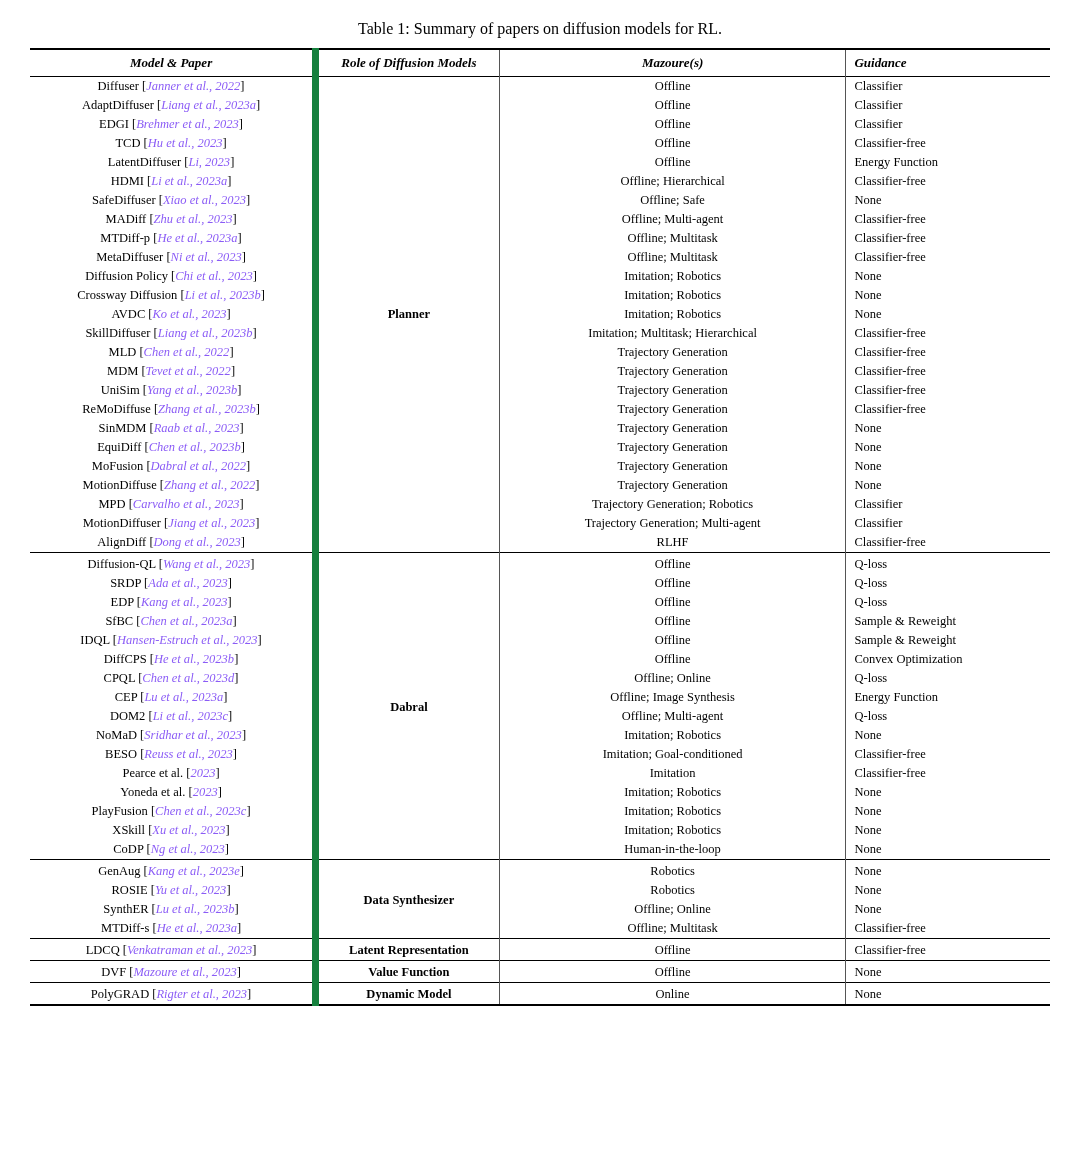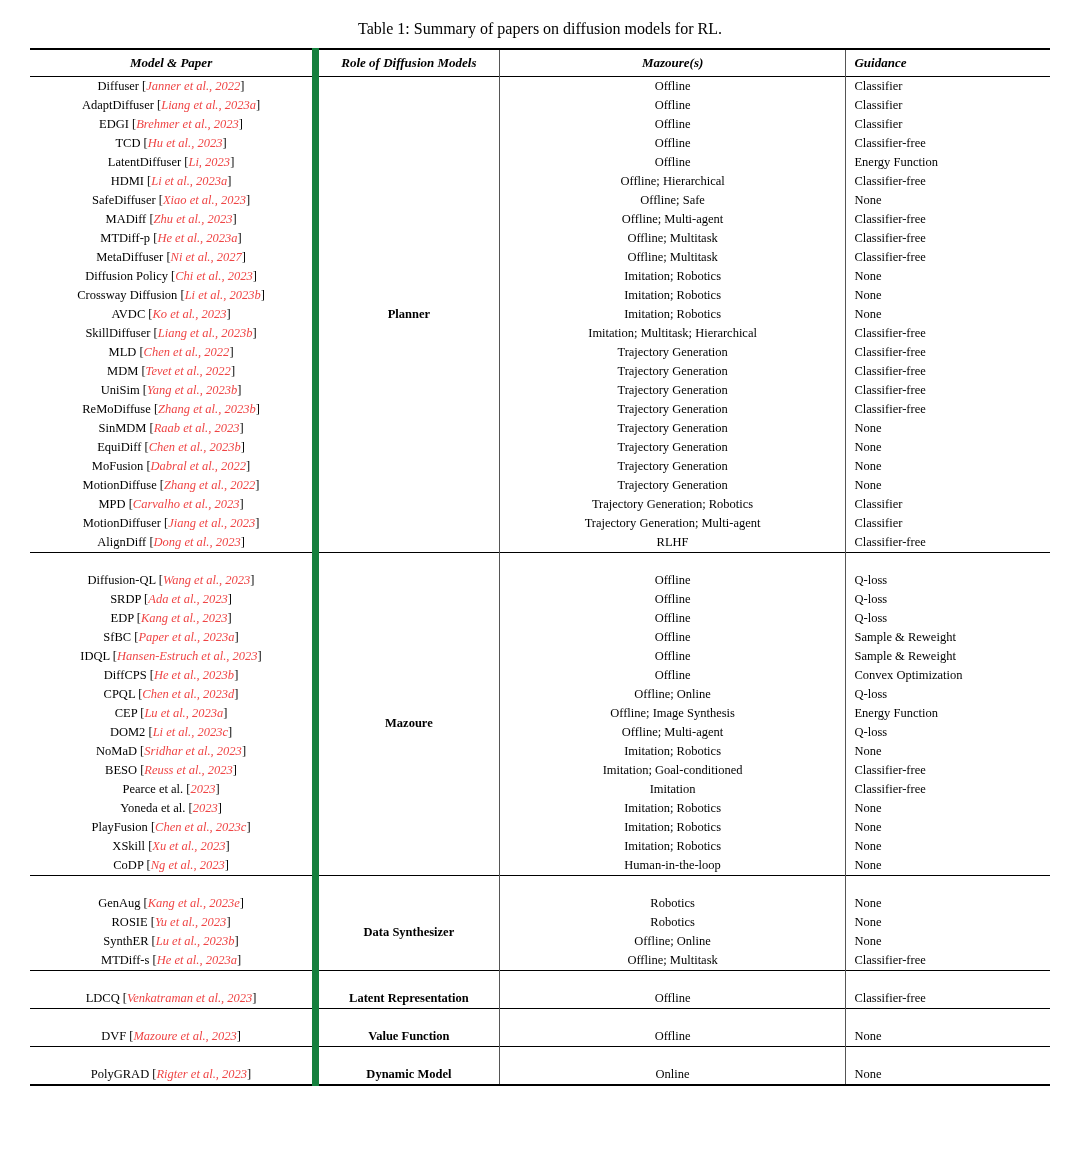--- a/index.html
+++ b/index.html
@@ -36,23 +36,23 @@
       padding: 2px 8px;
       font-size: 12.5px;
       vertical-align: middle;
     }
     .col-model { text-align: center; width: 28%; }
     .col-role { text-align: center; width: 18%; border-left: 7px solid #15803d; border-right: 1px solid #555; }
     .col-keyword { text-align: center; width: 34%; border-right: 1px solid #555; }
     .col-guidance { text-align: left; width: 20%; }
     .section-divider td {
       border-top: 1.5px solid #000;
-      padding-top: 20px;
-    }
-    .paper-link { color: #ef4444; }
+      padding-top: 4px;
+    }
+    .paper-link { color: #8b5cf6; }
     .role-cell { vertical-align: middle; font-weight: bold; }
   </style>
 </head>
 <body>
 
 <div class="page-title">Table 1: Summary of papers on diffusion models for RL.</div>
 
 <table>
   <thead>
     <tr>
@@ -103,21 +103,21 @@
         <td class="col-model">MADiff [<em class="paper-link">Zhu et al., 2023</em>]</td>
         <td class="col-keyword">Offline; Multi-agent</td>
         <td class="col-guidance">Classifier-free</td>
       </tr>
       <tr>
         <td class="col-model">MTDiff-p [<em class="paper-link">He et al., 2023a</em>]</td>
         <td class="col-keyword">Offline; Multitask</td>
         <td class="col-guidance">Classifier-free</td>
       </tr>
       <tr>
-        <td class="col-model">MetaDiffuser [<em class="paper-link">Ni et al., 2027</em>]</td>
+        <td class="col-model">MetaDiffuser [<em class="paper-link">Ni et al., 2023</em>]</td>
         <td class="col-keyword">Offline; Multitask</td>
         <td class="col-guidance">Classifier-free</td>
       </tr>
       <tr>
         <td class="col-model">Diffusion Policy [<em class="paper-link">Chi et al., 2023</em>]</td>
         <td class="col-keyword">Imitation; Robotics</td>
         <td class="col-guidance">None</td>
       </tr>
       <tr>
         <td class="col-model">Crossway Diffusion [<em class="paper-link">Li et al., 2023b</em>]</td>
@@ -184,36 +184,36 @@
         <td class="col-keyword">Trajectory Generation; Multi-agent</td>
         <td class="col-guidance">Classifier</td>
       </tr>
       <tr>
         <td class="col-model">AlignDiff [<em class="paper-link">Dong et al., 2023</em>]</td>
         <td class="col-keyword">RLHF</td>
         <td class="col-guidance">Classifier-free</td>
       </tr>
       <tr class="section-divider">
         <td class="col-model">Diffusion-QL [<em class="paper-link">Wang et al., 2023</em>]</td>
-        <td class="col-role role-cell" rowspan="16">Mazoure</td>
+        <td class="col-role role-cell" rowspan="16">Dabral</td>
         <td class="col-keyword">Offline</td>
         <td class="col-guidance">Q-loss</td>
       </tr>
       <tr>
         <td class="col-model">SRDP [<em class="paper-link">Ada et al., 2023</em>]</td>
         <td class="col-keyword">Offline</td>
         <td class="col-guidance">Q-loss</td>
       </tr>
       <tr>
         <td class="col-model">EDP [<em class="paper-link">Kang et al., 2023</em>]</td>
         <td class="col-keyword">Offline</td>
         <td class="col-guidance">Q-loss</td>
       </tr>
       <tr>
-        <td class="col-model">SfBC [<em class="paper-link">Paper et al., 2023a</em>]</td>
+        <td class="col-model">SfBC [<em class="paper-link">Chen et al., 2023a</em>]</td>
         <td class="col-keyword">Offline</td>
         <td class="col-guidance">Sample &amp; Reweight</td>
       </tr>
       <tr>
         <td class="col-model">IDQL [<em class="paper-link">Hansen-Estruch et al., 2023</em>]</td>
         <td class="col-keyword">Offline</td>
         <td class="col-guidance">Sample &amp; Reweight</td>
       </tr>
       <tr>
         <td class="col-model">DiffCPS [<em class="paper-link">He et al., 2023b</em>]</td>

